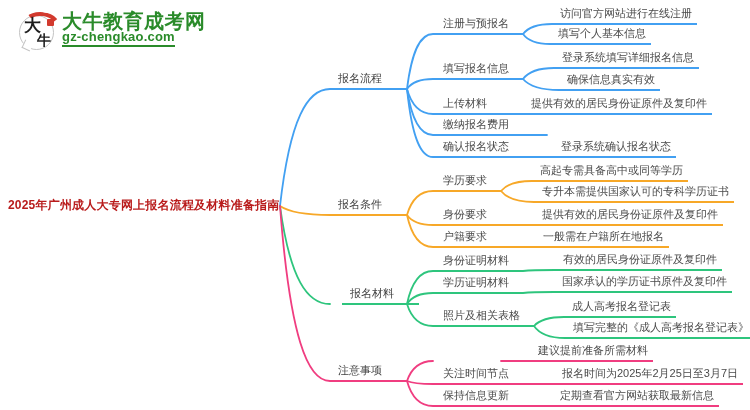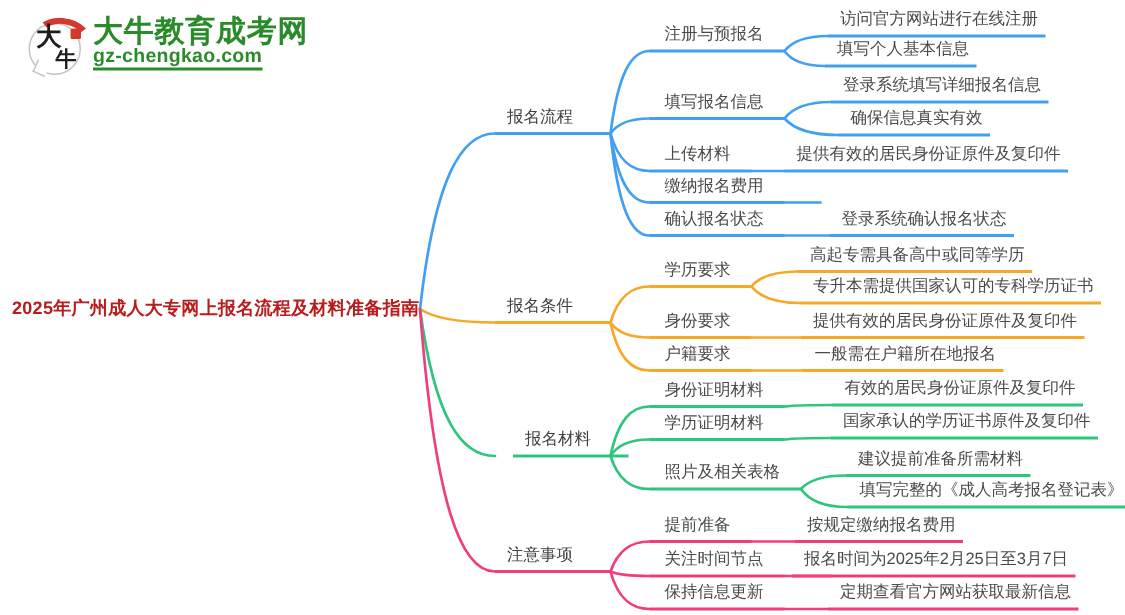--- a/index.html
+++ b/index.html
@@ -113,22 +113,21 @@
     <div class="node sub" style="left: 433px; top: 207px; border-bottom-color: rgb(247, 168, 40);">身份要求</div>
     <div class="node leaf" style="left: 534px; top: 207px; border-bottom-color: rgb(247, 168, 40);">提供有效的居民身份证原件及复印件</div>
     <div class="node leaf" style="left: 535px; top: 229px; border-bottom-color: rgb(247, 168, 40);">一般需在户籍所在地报名</div>
     <div class="node sub" style="left: 433px; top: 229px; border-bottom-color: rgb(247, 168, 40);">户籍要求</div>
     <div class="node branch" style="left: 330px; top: 286px; border-bottom-color: rgb(46, 197, 125); margin-left: 12px;">报名材料</div>
     <div class="node sub" style="left: 433px; top: 253px; border-bottom-color: rgb(46, 197, 125);">身份证明材料</div>
     <div class="node leaf" style="left: 555px; top: 252px; border-bottom-color: rgb(46, 197, 125);">有效的居民身份证原件及复印件</div>
     <div class="node sub" style="left: 433px; top: 275px; border-bottom-color: rgb(46, 197, 125);">学历证明材料</div>
     <div class="node leaf" style="left: 554px; top: 274px; border-bottom-color: rgb(46, 197, 125);">国家承认的学历证书原件及复印件</div>
     <div class="node sub" style="left: 433px; top: 308px; border-bottom-color: rgb(46, 197, 125);">照片及相关表格</div>
-    <div class="node leaf" style="left: 564px; top: 299px; border-bottom-color: rgb(46, 197, 125);">建议提前准备所需材料</div>
+    <div class="node leaf" style="left: 564px; top: 299px; border-bottom-color: rgb(46, 197, 125);">成人高考报名登记表</div>
     <div class="node leaf" style="left: 565px; top: 320px; border-bottom-color: rgb(46, 197, 125);">填写完整的《成人高考报名登记表》</div>
     <div class="node branch" style="left: 330px; top: 363px; border-bottom-color: rgb(240, 61, 128);">注意事项</div>
-    <div class="node sub" style="left: 433px; top: 343px; border-bottom-color: rgb(240, 61, 128);">提前准备</div>
-    <div class="node leaf" style="left: 530px; top: 343px; border-bottom-color: rgb(240, 61, 128);">按规定缴纳报名费用</div>
+    <div class="node leaf" style="left: 530px; top: 343px; border-bottom-color: rgb(240, 61, 128);">建议提前准备所需材料</div>
     <div class="node sub" style="left: 433px; top: 366px; border-bottom-color: rgb(240, 61, 128);">关注时间节点</div>
-    <div class="node leaf" style="left: 528px; top: 366px; border-bottom-color: rgb(240, 61, 128);">报名时间为2025年2月25日至3月7日</div>
+    <div class="node leaf" style="left: 554px; top: 366px; border-bottom-color: rgb(240, 61, 128);">报名时间为2025年2月25日至3月7日</div>
     <div class="node sub" style="left: 433px; top: 388px; border-bottom-color: rgb(240, 61, 128);">保持信息更新</div>
     <div class="node leaf" style="left: 552px; top: 388px; border-bottom-color: rgb(240, 61, 128);">定期查看官方网站获取最新信息</div>
   </div>
 
 </body></html>

